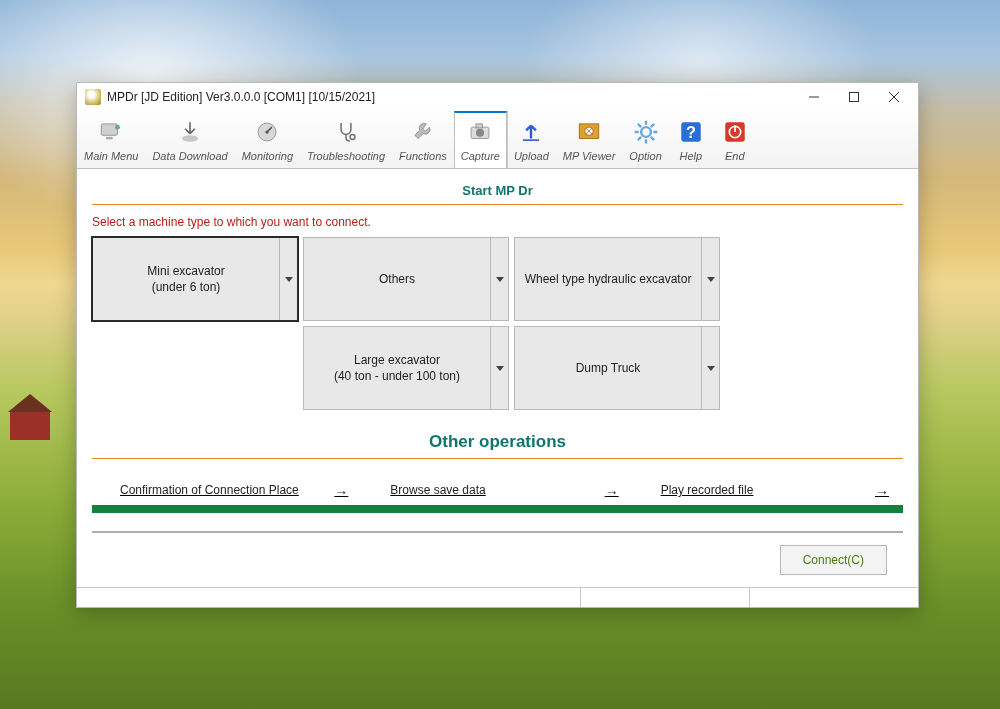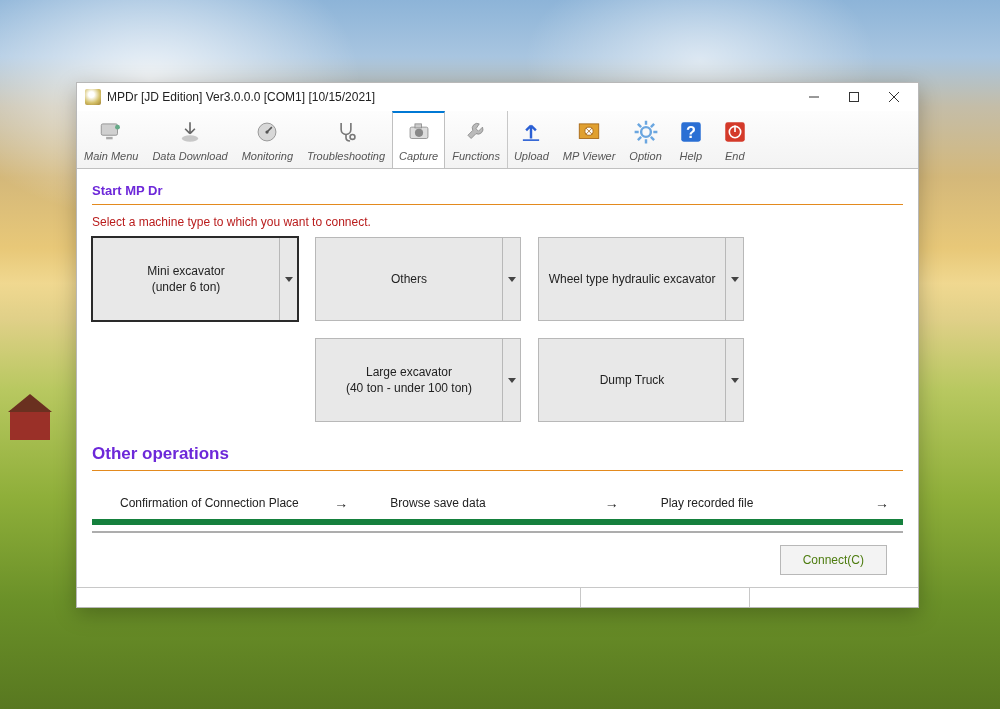--- a/index.html
+++ b/index.html
@@ -57,40 +57,40 @@
   gap: 4px; min-width: 44px;
   border-right: 1px solid transparent; border-left: 1px solid transparent;
 }
 .tool .ticon { width: 28px; height: 28px; display:flex; align-items:center; justify-content:center; }
 .tool.sep-before { border-left: 1px solid #c8c8c8; }
 .tool.active { background:#fff; border-left:1px solid #c0c0c0; border-right:1px solid #c0c0c0; border-top:2px solid #0078d4; }
 .tool-label { white-space: nowrap; font-style: italic; }
 
 
 .content { flex:1; padding: 10px 15px 0; display:flex; flex-direction:column; overflow:hidden; }
-.section-title { font-size:13px; font-weight:bold; color:#6d28d9; padding:4px 0; }
+.section-title { font-size:13px; font-weight:bold; color:#0f766e; padding:4px 0;text-align:center; }
 .orange-rule { height:1px; background:#e38a1e; margin: 2px 0 10px; }
 .subtext { font-size:12px; color:#b91c1c; margin-bottom:8px; }
 
 .machine-grid {
   display:grid; grid-template-columns: 206px 206px 206px; grid-auto-rows: 84px;
-  gap: 17px;
+  gap: 5px;
 }
 .machine-btn {
   display:flex; align-items:stretch;
   background:#e8e8e8; border:1px solid #b8b8b8;
 }
 .machine-btn.selected { outline:2px solid #2a2a2a; outline-offset:-1px; }
 .machine-main { flex:1; display:flex; flex-direction:column; align-items:center; justify-content:center;
   font-size:12px; color:#222; text-align:center; padding: 0 6px; line-height:1.35; }
 .machine-drop { width:18px; border-left:1px solid #b8b8b8; display:flex; align-items:center; justify-content:center; }
 .machine-drop .caret { width:0;height:0;border-left:4px solid transparent;border-right:4px solid transparent;border-top:5px solid #444; }
 
 .other-ops-title { font-size:17px; font-weight:bold; margin-top:18px; }
-.ops-row { display:flex; margin-top:6px; height:38px; border-bottom:6px solid #15803d; }
+.ops-row { display:flex; margin-top:6px; height:38px; border-bottom:8px solid #15803d;text-decoration:underline; }
 .op-item { flex:1; display:flex; align-items:center; justify-content:space-between;
   font-size:12px; color:#222; padding: 0 14px 0 28px; }
 .op-arrow { font-size:14px; color:#222; }
 
 
 .footer-area { margin-top:auto; border-top:2px solid #adadad; padding:12px 16px; display:flex; justify-content:flex-end; }
 .connect-btn { padding:7px 22px; font-size:12px; background:#f3f3f3; border:1px solid #b8b8b8; color:#4d7c0f; }
 
 
 .statusbar { height:20px; border-top:1px solid #c8c8c8; display:flex; }
@@ -159,37 +159,37 @@
         <div class="tool">
           <div class="ticon">
             <svg width="26" height="26" viewBox="0 0 32 32">
               <path d="M10 5v8a6 6 0 0012 0V5" stroke="#777" stroke-width="2" fill="none"></path>
               <circle cx="24" cy="22" r="3" fill="none" stroke="#777" stroke-width="2"></circle>
               <path d="M16 19v4q0 4 5 4" stroke="#777" stroke-width="2" fill="none"></path>
             </svg>
           </div>
           <div class="tool-label">Troubleshooting</div>
         </div>
+        <div class="tool">
+          <div class="ticon">
+            <svg width="26" height="26" viewBox="0 0 32 32">
+              <path d="M20 6a6 6 0 00-8 8l-6 6 4 4 6-6a6 6 0 008-8l-5 5-3-3z" fill="#bbb" stroke="#888"></path>
+            </svg>
+          </div>
+          <div class="tool-label">Functions</div>
+        </div>
         <div class="tool active sep-before">
           <div class="ticon">
             <svg width="26" height="26" viewBox="0 0 32 32">
               <rect x="5" y="10" width="22" height="14" rx="2" fill="#ddd" stroke="#888"></rect>
               <circle cx="16" cy="17" r="5" fill="#888"></circle>
               <rect x="11" y="6" width="8" height="5" fill="#ccc" stroke="#888"></rect>
             </svg>
           </div>
           <div class="tool-label">Capture</div>
-        </div>
-        <div class="tool">
-          <div class="ticon">
-            <svg width="26" height="26" viewBox="0 0 32 32">
-              <path d="M20 6a6 6 0 00-8 8l-6 6 4 4 6-6a6 6 0 008-8l-5 5-3-3z" fill="#bbb" stroke="#888"></path>
-            </svg>
-          </div>
-          <div class="tool-label">Functions</div>
         </div>
         <div class="tool sep-before">
           <div class="ticon">
             <svg width="26" height="26" viewBox="0 0 32 32">
               <path d="M16 24V8m0 0l-6 6m6-6l6 6" stroke="#2a5fd4" stroke-width="3" fill="none"></path>
               <path d="M6 26h20" stroke="#2a5fd4" stroke-width="2"></path>
             </svg>
           </div>
           <div class="tool-label">Upload</div>
         </div>

